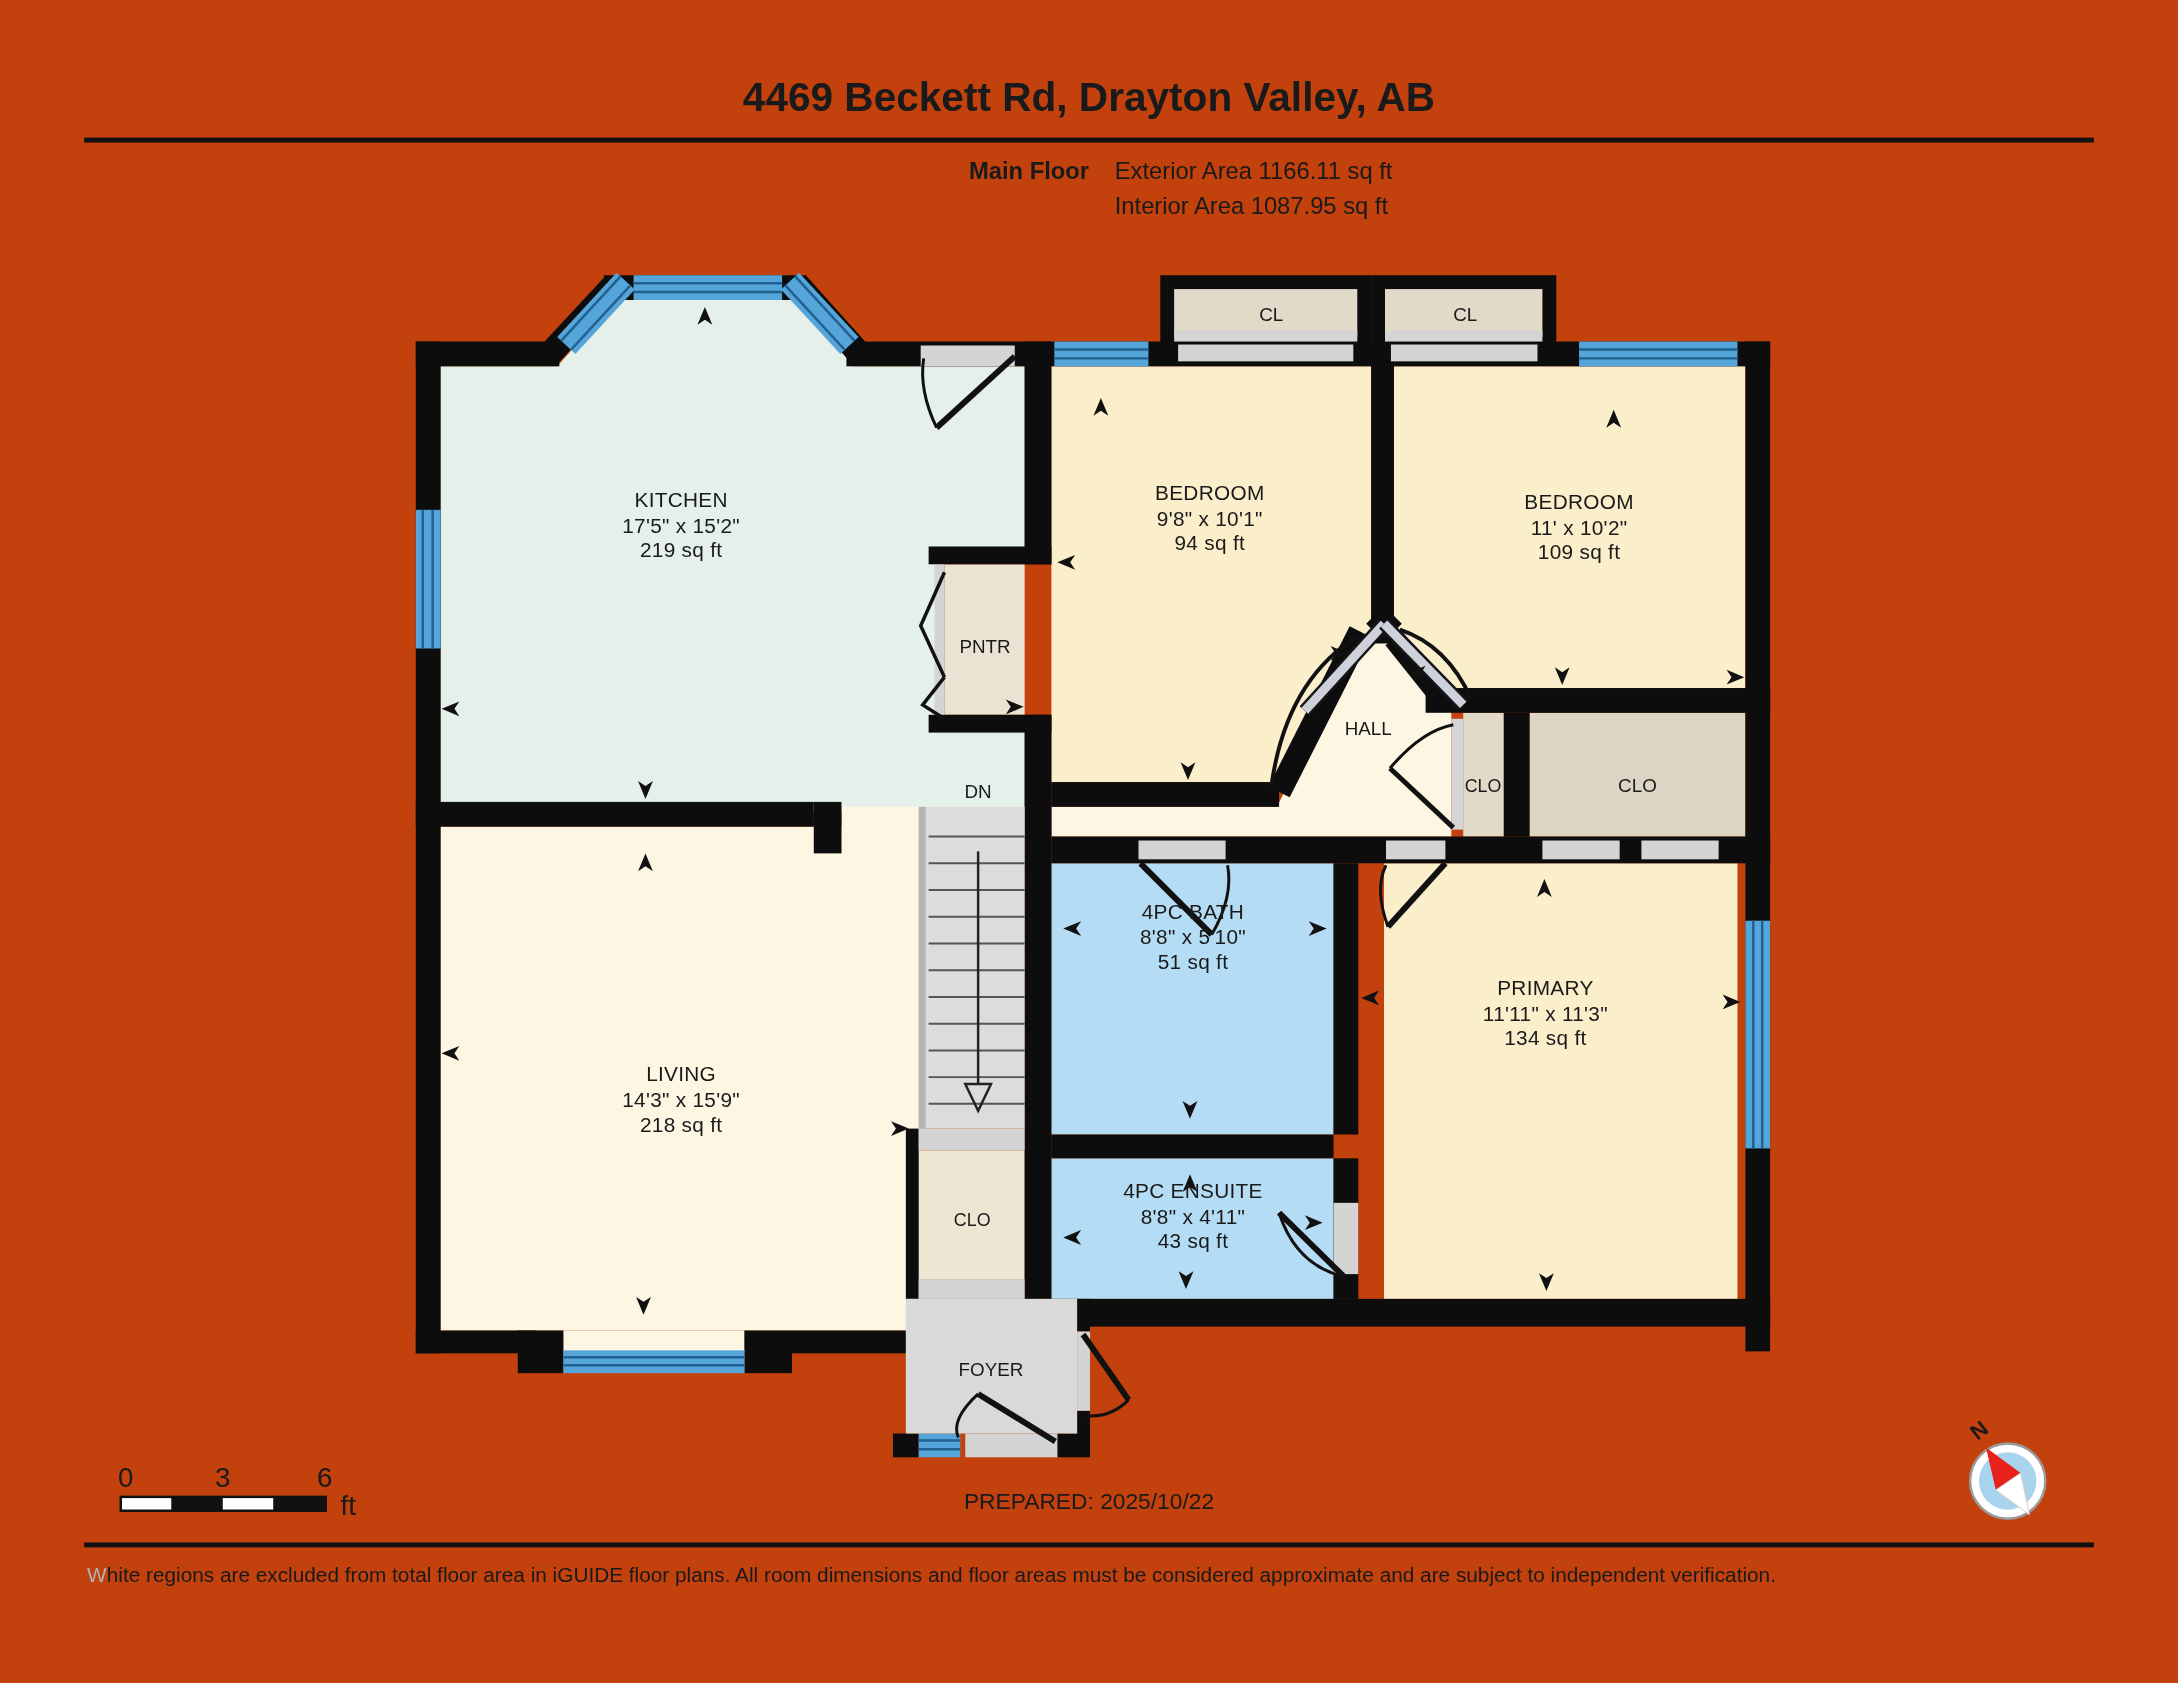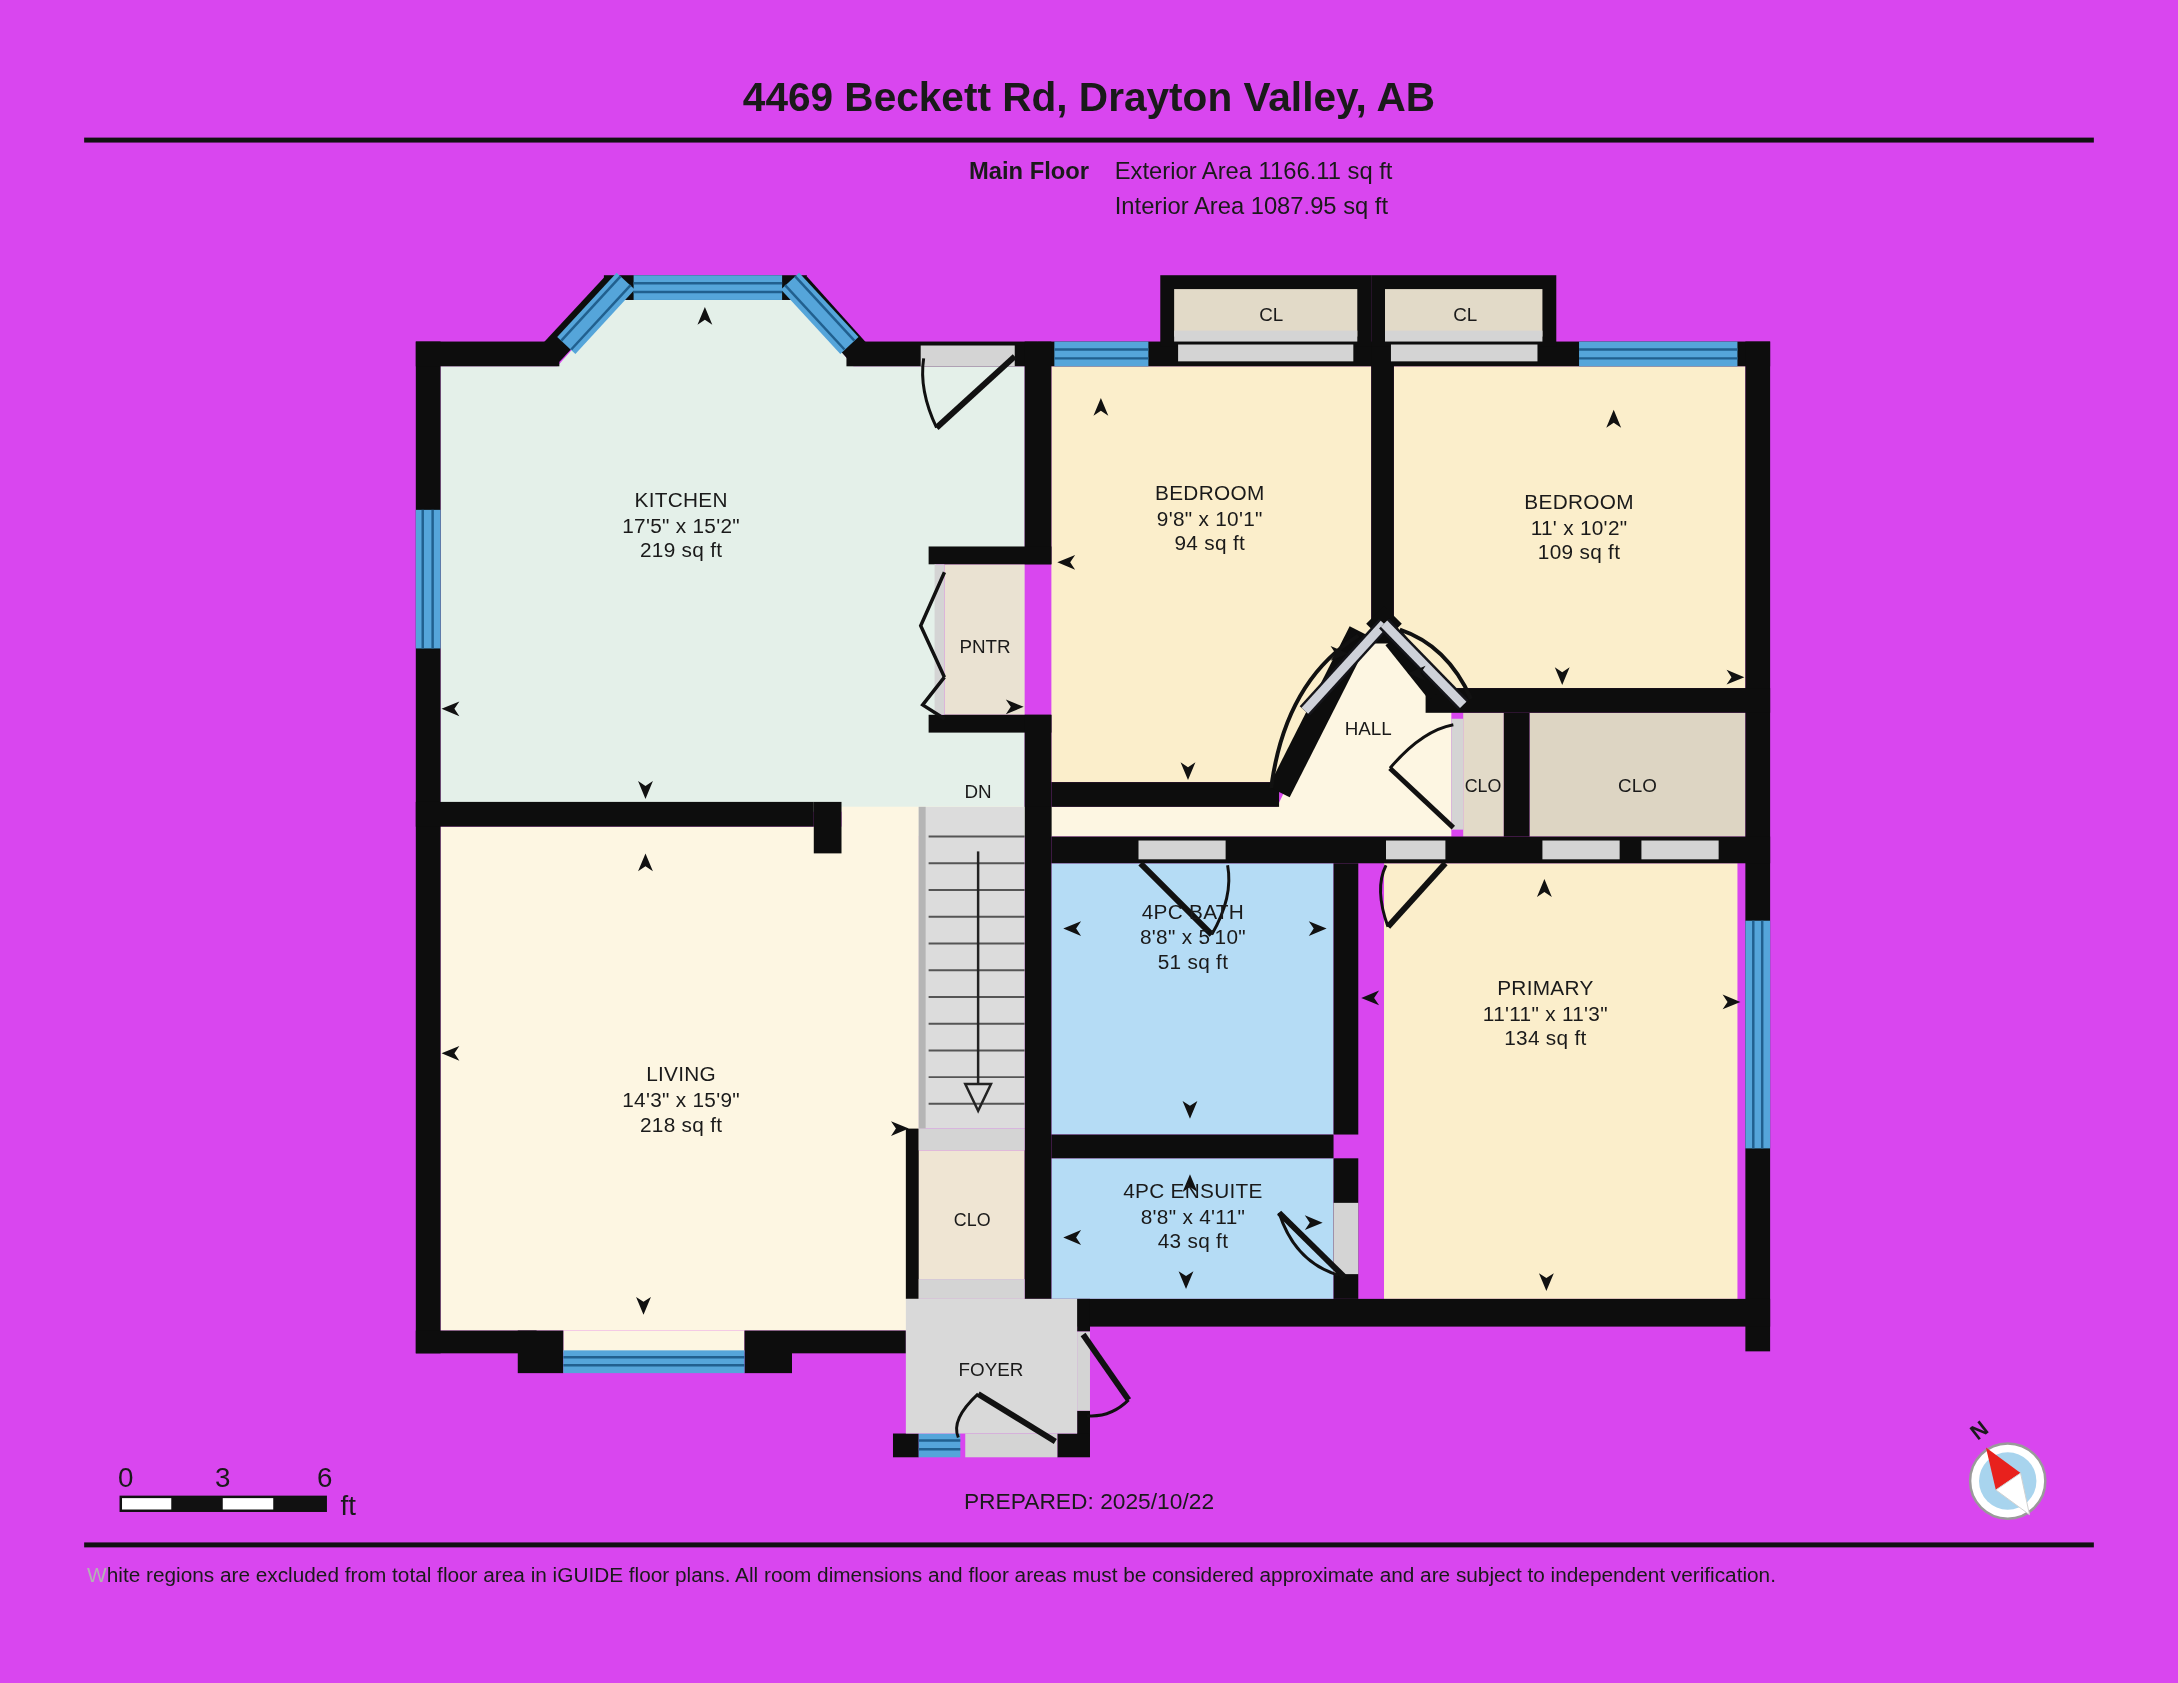--- a/index.html
+++ b/index.html
@@ -1,16 +1,16 @@
 <!DOCTYPE html>
 <html><head>
 <meta charset="utf-8">
 <style>
   html,body{margin:0;padding:0;background:#ffffff;}
-  #page{position:relative;width:2178px;height:1683px;background:#d946ef;overflow:hidden;
+  #page{position:relative;width:2178px;height:1683px;background:#c2410c;overflow:hidden;
         font-family:"Liberation Sans","DejaVu Sans",sans-serif;}
   svg{position:absolute;left:0;top:0;}
   text{fill:#1a1a1a;}
   .room-name,.room-dims,.room-area{font-size:21px;letter-spacing:.3px;}
   .small-label{font-size:19px;}
   .tiny-label{font-size:18px;}
   .title{font-size:41px;font-weight:bold;}
   .subhead-b{font-size:24px;font-weight:bold;}
   .subhead{font-size:24px;}
   .scale-num{font-size:28px;}

